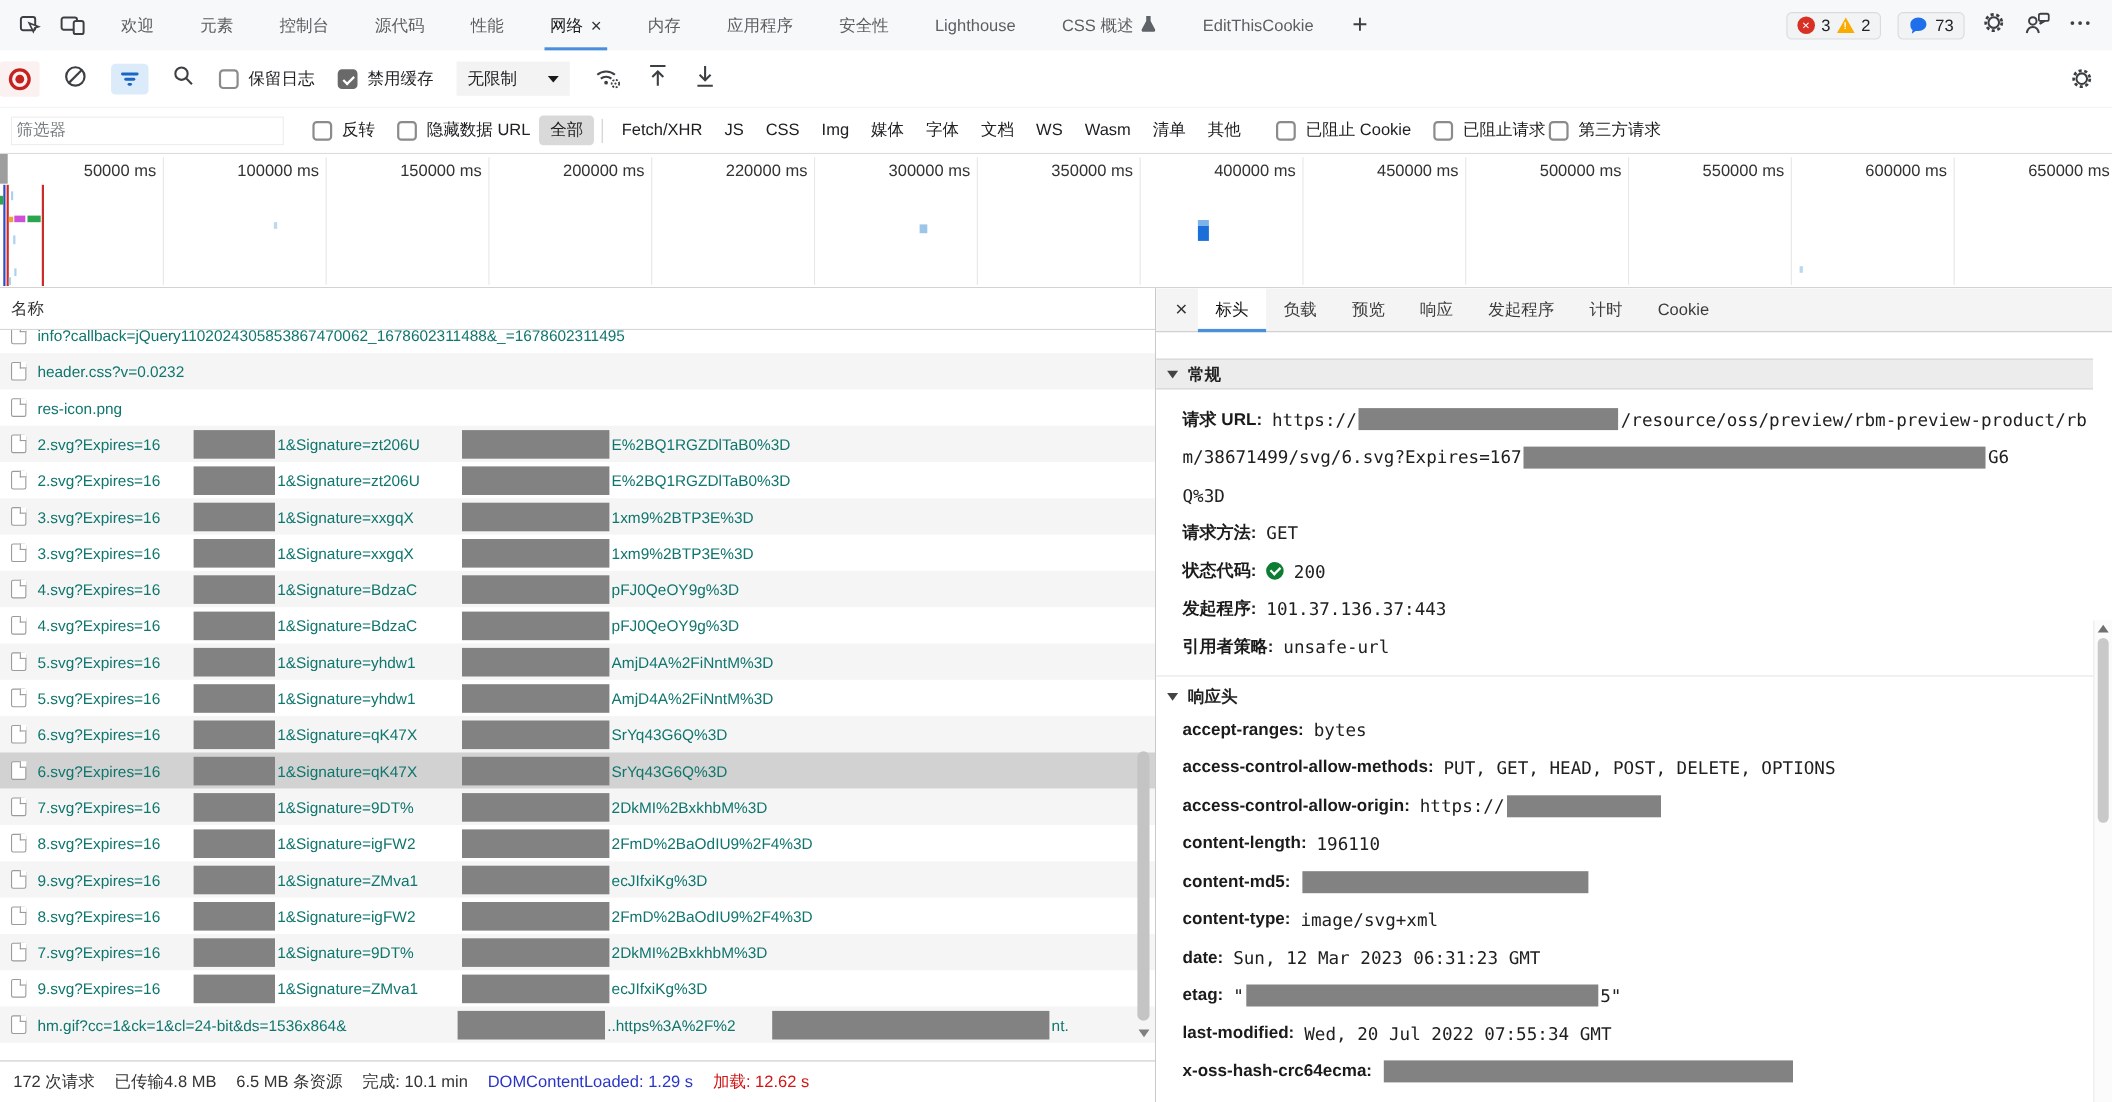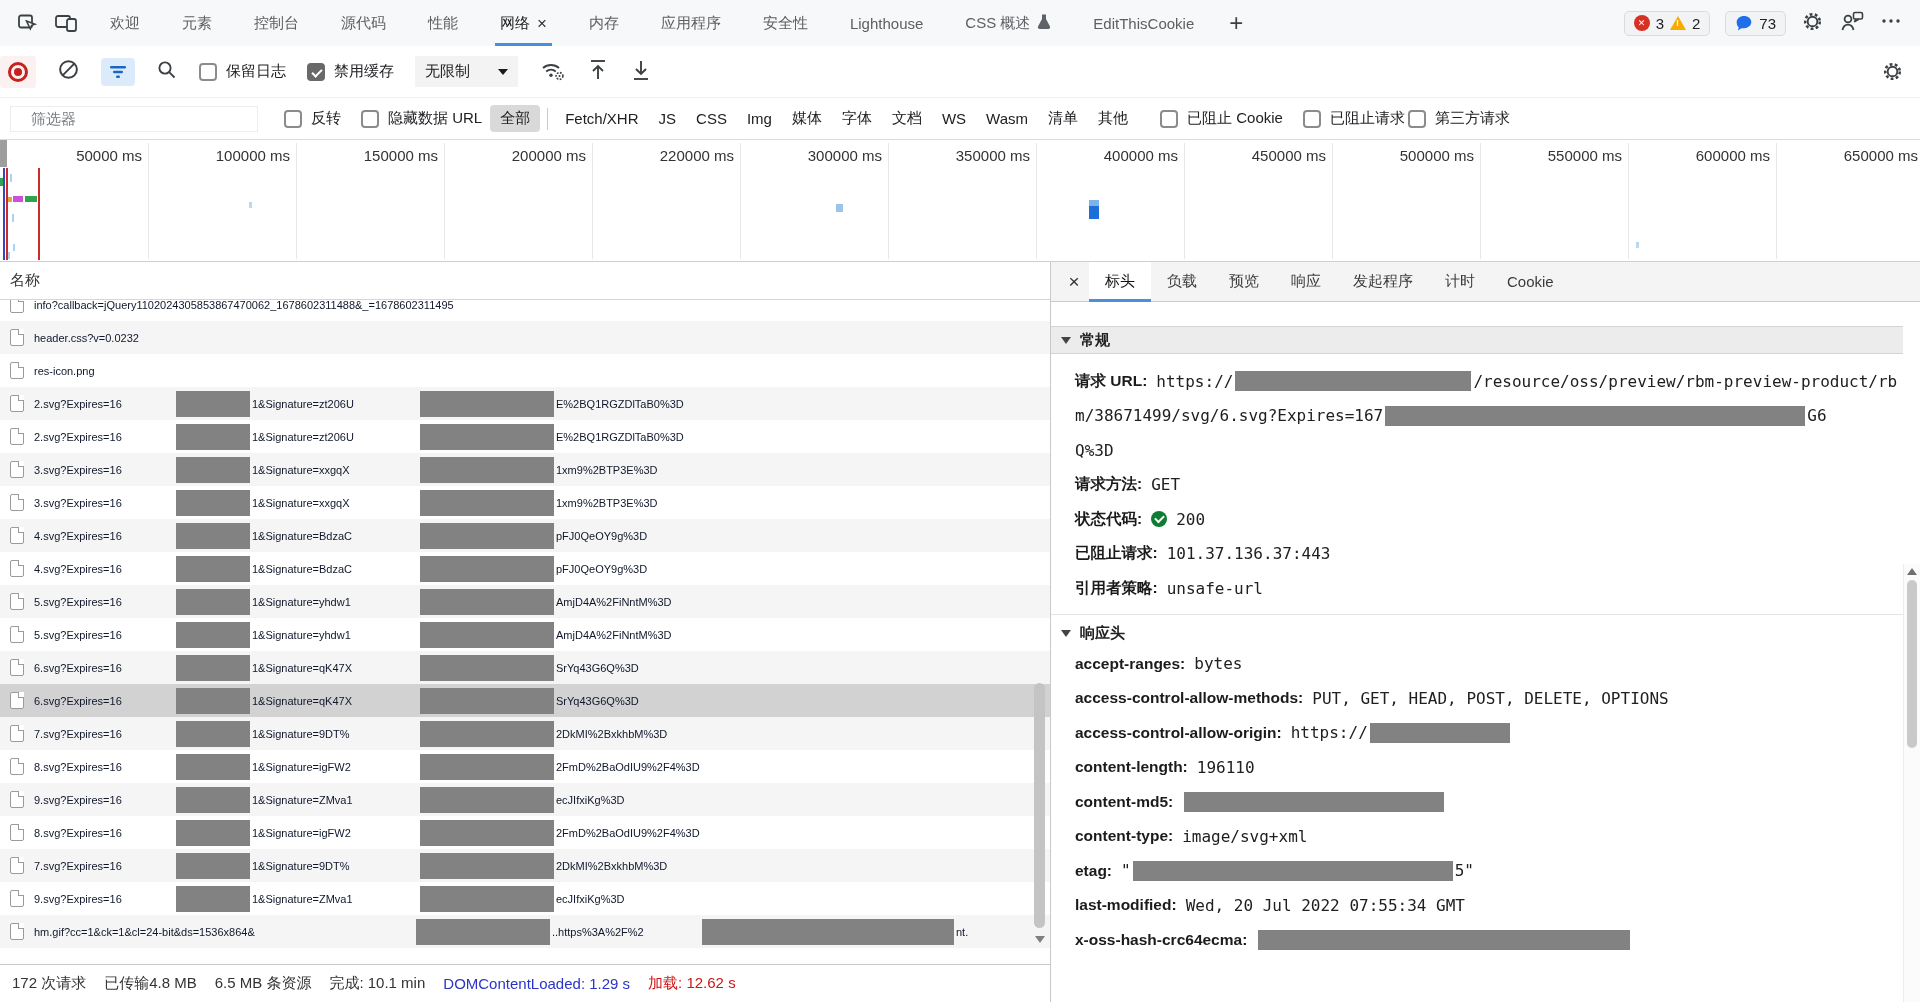--- a/index.html
+++ b/index.html
@@ -43,42 +43,42 @@
     border-left:2px solid #fff;border-bottom:2px solid #fff;transform:rotate(-45deg);}
   .throttle{display:flex;align-items:center;gap:28px;background:#f3f3f3;padding:6px 10px;
     font-size:15px;color:#202124;}
   .caret{width:0;height:0;border-left:5px solid transparent;border-right:5px solid transparent;
     border-top:6px solid #1a1a1a;}
   .tb-gear{position:absolute;right:16px;top:14px;}
 
   
   .filterbar{position:absolute;top:98px;left:0;width:1920px;height:42px;background:#fff;
     display:flex;align-items:center;font-size:15px;color:#202124;border-bottom:1px solid #dcdcdc;padding-left:10px;}
-  .filter-input{width:248px;height:26px;border:1px solid #ededed;font-size:15px;padding:0 20px;
+  .filter-input{width:248px;height:26px;border:1px solid #ededed;font-size:15px;padding:0 4px;
     color:#333;outline:none;font-family:"Liberation Sans",sans-serif;}
   .filter-input::placeholder{color:#7a7d80;}
   .fgap{margin-left:26px;}
   .chips{display:flex;align-items:center;margin-left:8px;}
   .chip{padding:4px 10px;border-radius:4px;white-space:nowrap;}
   .chip.active{background:#d9d9d9;}
   .vsep{width:1px;height:22px;background:#ccc;margin:0 7px;}
 
   
   .overview{position:absolute;top:140px;left:0;width:1920px;height:122px;background:#fff;
     border-bottom:1px solid #cfcfcf;overflow:hidden;}
   .tick-line{position:absolute;top:3px;height:116px;width:1px;background:#e7e7e7;}
   .tick-label{position:absolute;top:7px;width:140px;text-align:right;font-size:15px;color:#333;white-space:nowrap;}
   .mk{position:absolute;}
 
   
   .nmheader{position:absolute;top:262px;left:0;width:1050px;height:38px;background:#fff;
     border-bottom:1px solid #d6d6d6;display:flex;align-items:center;padding-left:10px;
     font-size:15px;color:#333;}
   .rows{position:absolute;top:300px;left:0;width:1050px;}
-  .row{height:33px;padding-left:10px;font-size:11px;color:#0f172a;white-space:nowrap;overflow:hidden;}
+  .row{height:33px;padding-left:10px;font-size:14px;color:#0f766e;white-space:nowrap;overflow:hidden;}
   .row-inner{display:flex;align-items:center;height:33px;}
   .row.cut{height:21px;}
   .row.cut .row-inner{margin-top:-12px;}
   .row.stripe{background:#f5f5f5;}
   .row.selected{background:#d2d2d2;}
   .ficon{width:14px;height:17px;border:1px solid #9b9b9b;border-radius:2px;background:#fff;
     margin-right:10px;position:relative;flex:none;}
   .ficon::after{content:'';position:absolute;right:-1px;top:-1px;width:5px;height:5px;background:#fff;
     border-left:1px solid #9b9b9b;border-bottom:1px solid #9b9b9b;}
   .seg{flex:none;overflow:hidden;white-space:nowrap;}
@@ -617,21 +617,21 @@
         <div class="kv">
           <b>请求方法:</b>
           <span class="val">GET</span>
         </div>
         <div class="kv">
           <b>状态代码:</b>
           <span class="badge-ok"></span>
           <span class="val">200</span>
         </div>
         <div class="kv">
-          <b>已阻止请求:</b>
+          <b>发起程序:</b>
           <span class="val">101.37.136.37:443</span>
         </div>
         <div class="kv">
           <b>引用者策略:</b>
           <span class="val">unsafe-url</span>
         </div>
       </div>
     <div class="sechead2">
       <span class="tri"></span>
       <span>响应头</span>
@@ -654,20 +654,24 @@
           <b>content-length:</b>
           <span class="val">196110</span>
         </div>
         <div class="kv">
           <b>content-md5:</b>
           <span class="redact" style="width: 260px;"></span>
         </div>
         <div class="kv">
           <b>content-type:</b>
           <span class="val">image/svg+xml</span>
+        </div>
+        <div class="kv">
+          <b>date:</b>
+          <span class="val">Sun, 12 Mar 2023 06:31:23 GMT</span>
         </div>
         <div class="kv">
           <b>etag:</b>
           <span class="val">"</span>
           <span class="redact" style="width: 320px;"></span>
           <span class="val">5"</span>
         </div>
         <div class="kv">
           <b>last-modified:</b>
           <span class="val">Wed, 20 Jul 2022 07:55:34 GMT</span>

